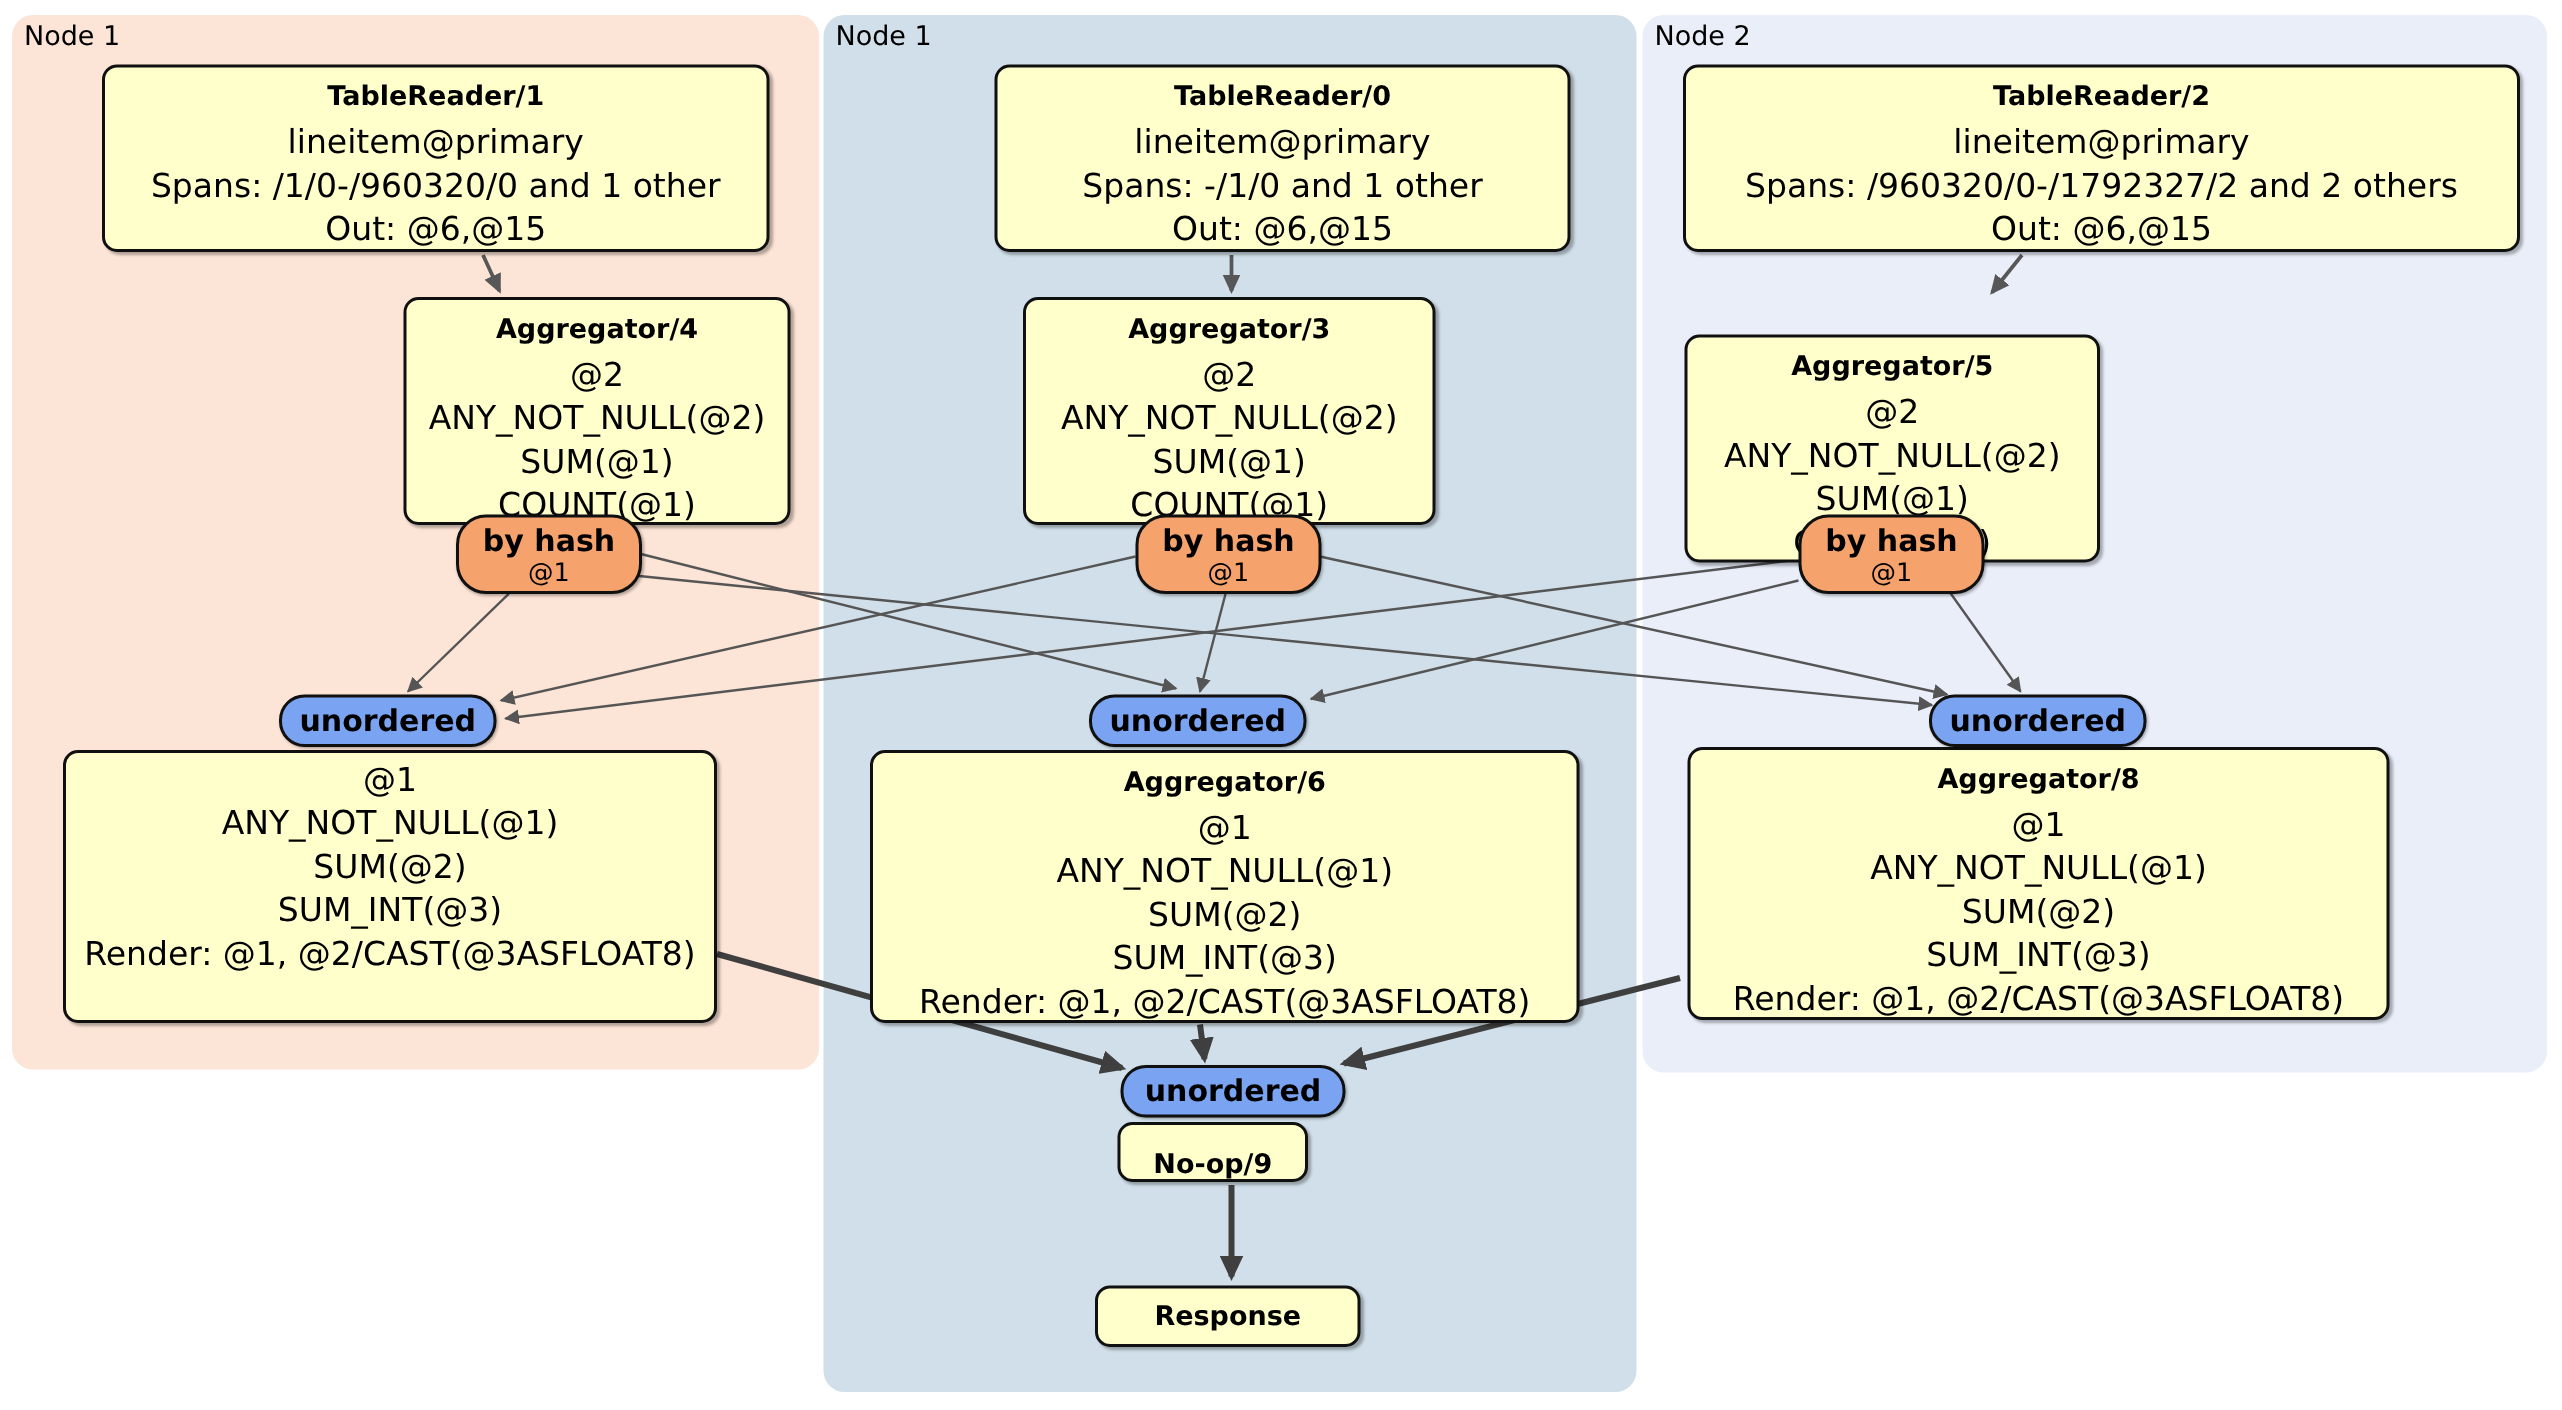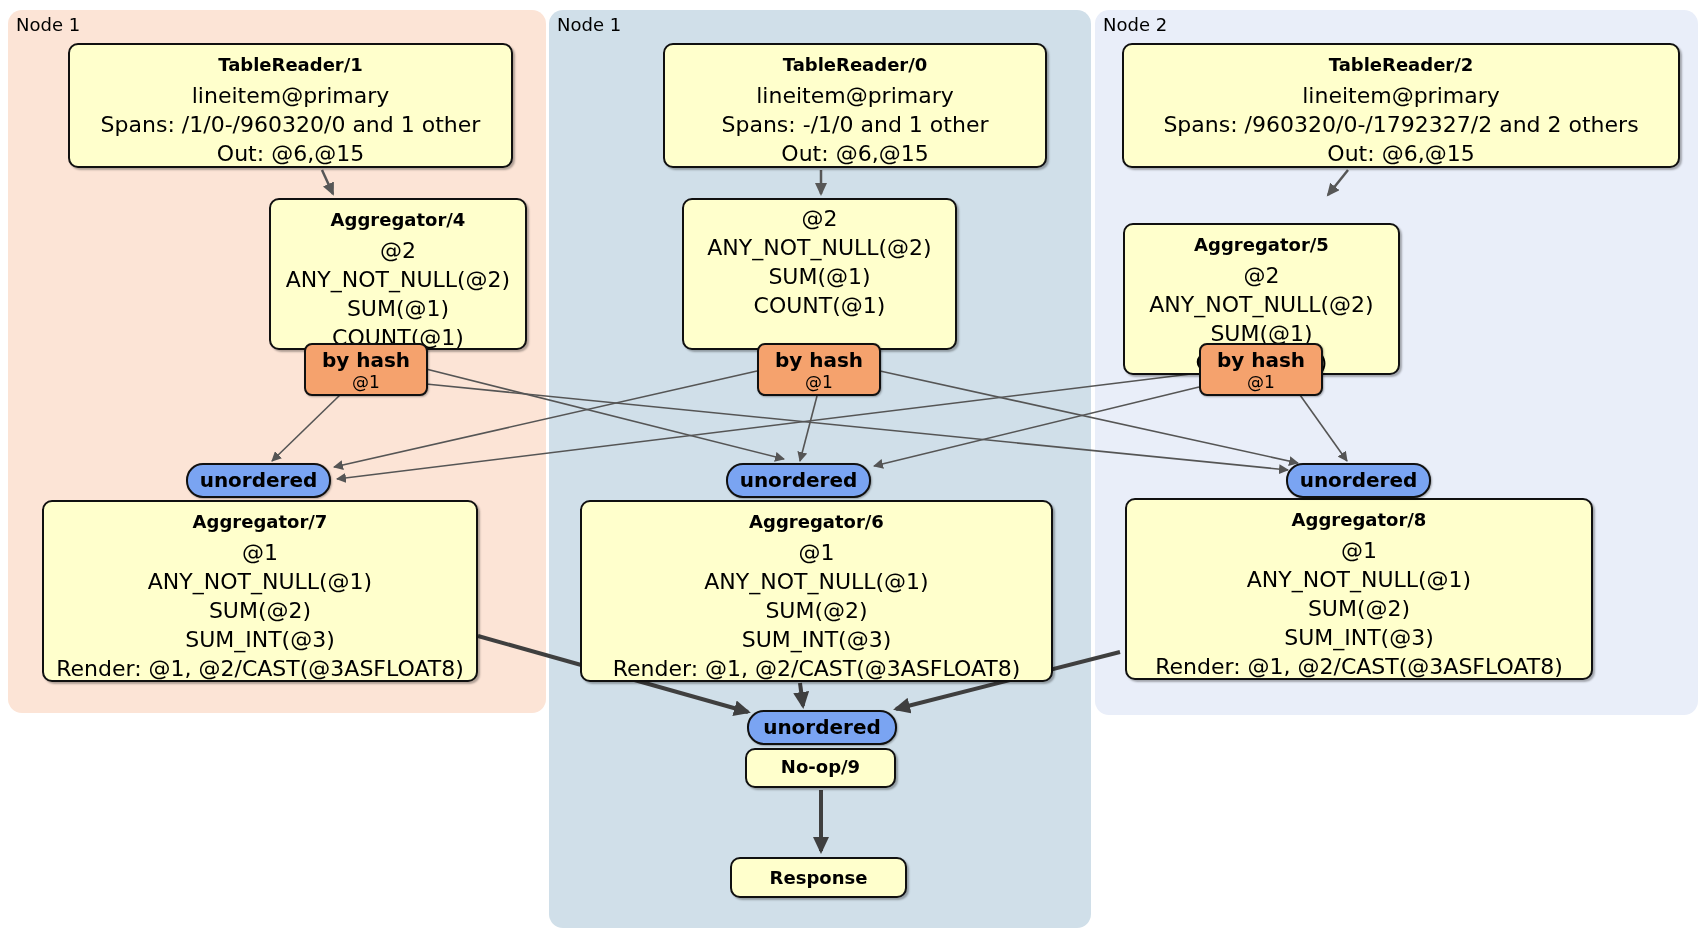--- a/index.html
+++ b/index.html
@@ -26,26 +26,26 @@
   #tr2{left:1122px;top:43px;width:558px;height:125px;}
   
   #agg4{left:237px;top:198px;width:258px;height:152px;margin-left:32px;}
   #agg3{left:682px;top:198px;width:275px;height:152px;}
   #agg5{left:1123px;top:198px;width:277px;height:152px;margin-top:25px;}
   
   #agg7{left:42px;top:500px;width:436px;height:182px;}
   #agg6{left:580px;top:500px;width:473px;height:182px;}
   #agg8{left:1125px;top:498px;width:468px;height:182px;}
   
-  #noop{left:745px;top:748px;width:151px;height:40px;padding-top:1px;}
+  #noop{left:745px;top:748px;width:127px;height:40px;padding-top:11px;}
   #response{left:730px;top:857px;width:177px;height:41px;padding-top:3px;}
 
   .pill{position:absolute;z-index:3;border:2px solid #101010;box-sizing:border-box;text-align:center;
         box-shadow:1px 1px 2px rgba(0,0,0,0.30);}
-  .byhash{background:var(--byhash_bg);border-radius:8px;width:124px;height:53px;}
+  .byhash{background:var(--byhash_bg);border-radius:20px;width:124px;height:53px;}
   .byhash .pl{font-weight:bold;font-size:20px;line-height:24px;margin-top:3px;}
   .byhash .sub{font-size:17px;line-height:20px;}
   .unordered{background:var(--unordered_bg);border-radius:17px;width:145px;height:35px;
              font-weight:bold;font-size:20px;line-height:31px;}
 
   #bh1{left:304px;top:343px;}
   #bh2{left:757px;top:343px;}
   #bh3{left:1199px;top:343px;}
   #u1{left:186px;top:463px;}
   #u2{left:726px;top:463px;}
@@ -127,36 +127,36 @@
 
 <div class="nodebox" id="agg4">
   <div class="title">Aggregator/4</div>
   <div class="line">@2</div>
   <div class="line">ANY_NOT_NULL(@2)</div>
   <div class="line">SUM(@1)</div>
   <div class="line">COUNT(@1)</div>
 </div>
 
 <div class="nodebox" id="agg3">
+  <div class="title">Aggregator/3</div>
   <div class="line">@2</div>
   <div class="line">ANY_NOT_NULL(@2)</div>
   <div class="line">SUM(@1)</div>
   <div class="line">COUNT(@1)</div>
 </div>
 
 <div class="nodebox" id="agg5">
   <div class="title">Aggregator/5</div>
   <div class="line">@2</div>
   <div class="line">ANY_NOT_NULL(@2)</div>
   <div class="line">SUM(@1)</div>
   <div class="line">COUNT(@1)</div>
 </div>
 
 <div class="nodebox" id="agg7">
-  <div class="title">Aggregator/7</div>
   <div class="line">@1</div>
   <div class="line">ANY_NOT_NULL(@1)</div>
   <div class="line">SUM(@2)</div>
   <div class="line">SUM_INT(@3)</div>
   <div class="line">Render: @1, @2/CAST(@3ASFLOAT8)</div>
 </div>
 
 <div class="nodebox" id="agg6">
   <div class="title">Aggregator/6</div>
   <div class="line">@1</div>

